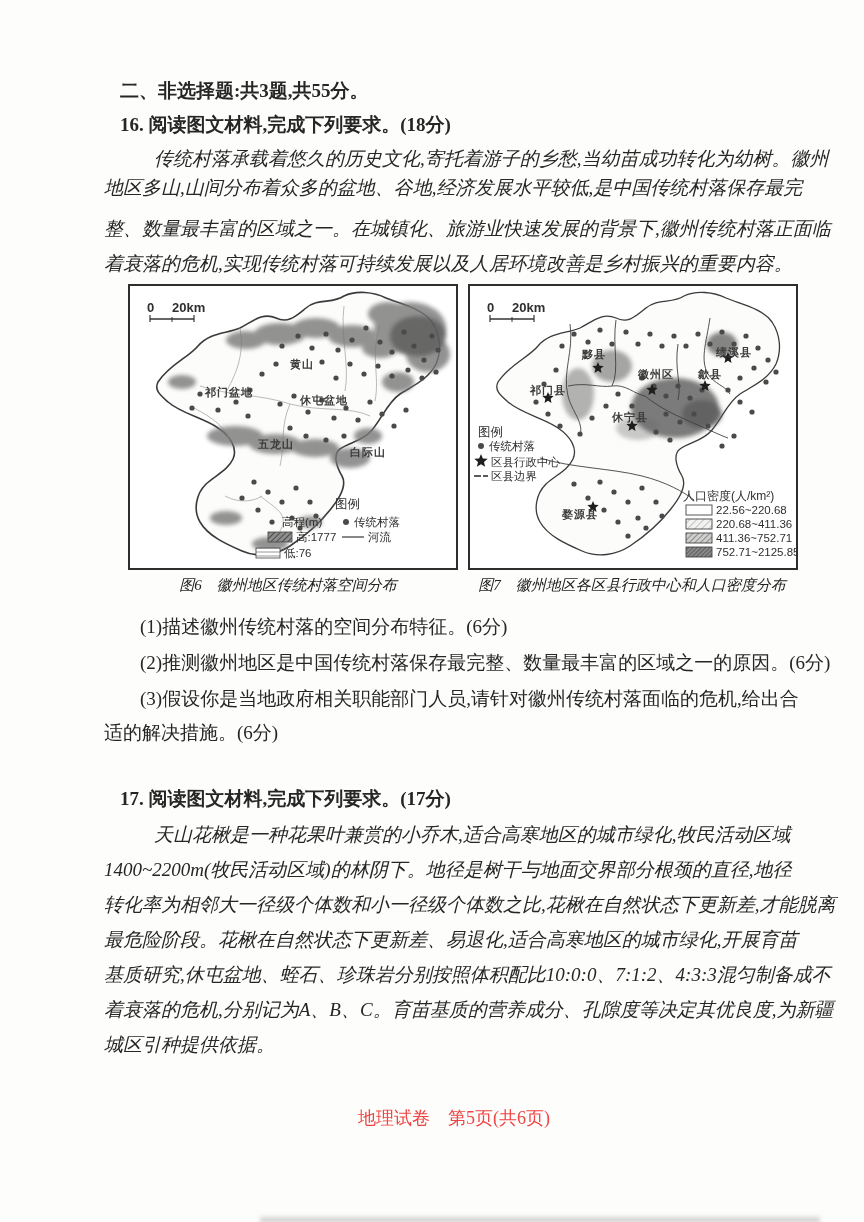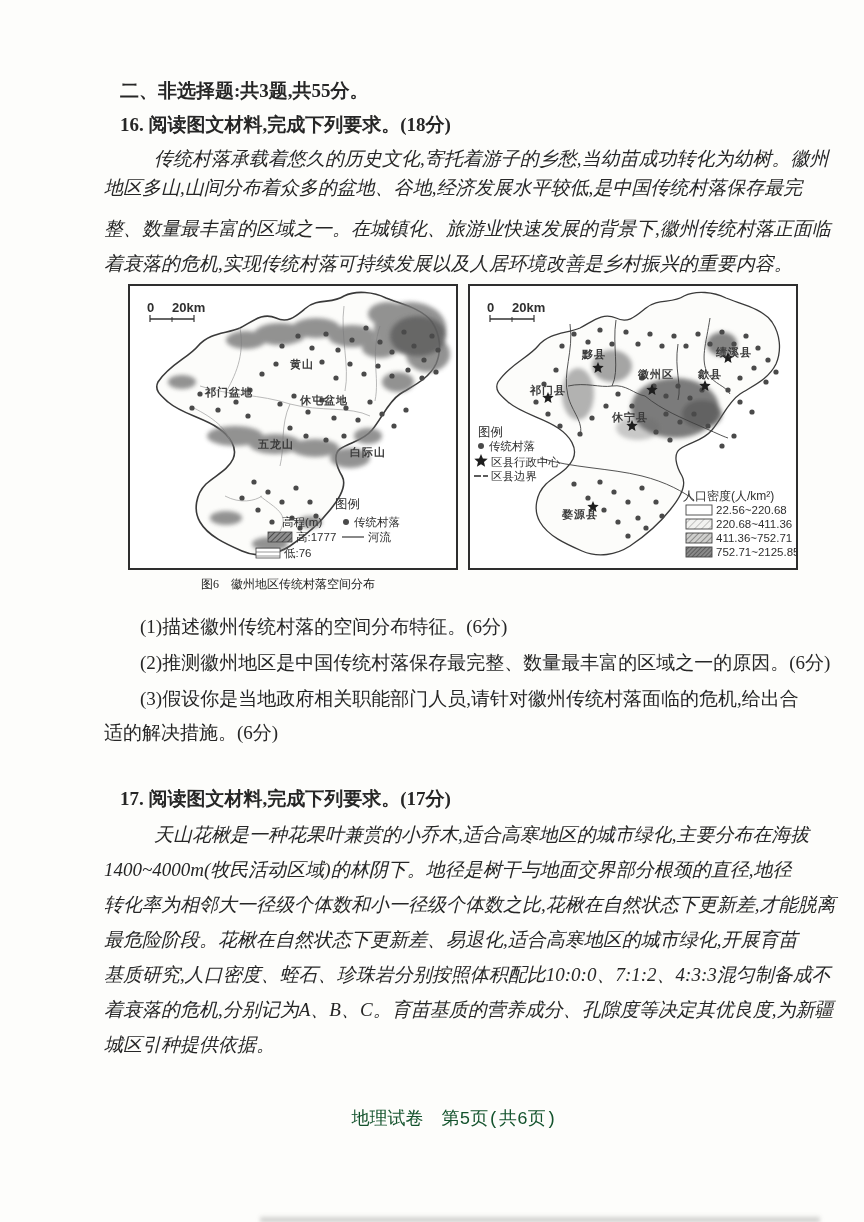--- a/index.html
+++ b/index.html
@@ -9,23 +9,23 @@
   .tline{position:absolute;left:0;width:700px;font-size:19px;line-height:34px;white-space:nowrap;}
   .bold{font-weight:700;}
   .hdr-indent{padding-left:16px;}
   .sub-q{padding-left:36px;}
   .material{font-style:italic;}
   .indent2{padding-left:50px;}
   .maps-row{position:absolute;top:284px;left:24px;display:flex;gap:10px;}
   .map-box{width:326px;height:282px;border:2px solid #2e2e2e;background:#fff;position:relative;}
   .map-box svg{display:block;width:100%;height:100%;}
   .captions-row{position:absolute;top:576px;left:12px;display:flex;width:688px;}
-  .cap{width:344px;text-align:center;font-size:12px;color:#222;white-space:nowrap;}
+  .cap{width:344px;text-align:center;font-size:15px;font-style:italic;color:#222;white-space:nowrap;}
   .footer{position:absolute;left:104px;top:1106px;width:700px;text-align:center;
-          font-size:18px;color:#14532d;font-family:Liberation Mono, monospace;}
+          font-size:18px;color:#ef4444;}
   .scan-smudge{position:absolute;left:260px;bottom:0;width:560px;height:7px;
                background:linear-gradient(to top,rgba(60,60,60,.35),rgba(60,60,60,0));
                filter:blur(2px);}
   
   text{font-family:"Liberation Sans", sans-serif;fill:#333;}
   .map-label{font-size:11px;font-weight:bold;fill:#3c3c3c;letter-spacing:1px;}
   .leg-text{font-size:11.5px;fill:#2f2f2f;}
   .scale-text{font-size:13px;fill:#2f2f2f;font-weight:bold;}
 </style>
 </head>
@@ -353,33 +353,34 @@
             <text class="leg-text" x="246" y="256">411.36~752.71</text>
             <rect x="216" y="261" width="26" height="10" fill="url(#denH)" stroke="#444" stroke-width="0.9"></rect>
             <text class="leg-text" x="246" y="270">752.71~2125.85</text>
           </g>
         </svg>
       </div>
     </div>
 
     <div class="captions-row">
       <div class="cap">图6　徽州地区传统村落空间分布</div>
+      <div class="cap">图7　徽州地区各区县行政中心和人口密度分布</div>
     </div>
 
     <div class="tline sub-q" style="top:610px">(1)描述徽州传统村落的空间分布特征。(6分)</div>
     <div class="tline sub-q" style="top:646px">(2)推测徽州地区是中国传统村落保存最完整、数量最丰富的区域之一的原因。(6分)</div>
     <div class="tline sub-q" style="top:682px">(3)假设你是当地政府相关职能部门人员,请针对徽州传统村落面临的危机,给出合</div>
     <div class="tline" style="top:716px">适的解决措施。(6分)</div>
 
     <div class="tline bold hdr-indent" style="top:782px">17. 阅读图文材料,完成下列要求。(17分)</div>
 
-    <div class="tline material indent2" style="top:818px">天山花楸是一种花果叶兼赏的小乔木,适合高寒地区的城市绿化,主要分布在海拔</div>
-    <div class="tline material" style="top:853px">1400~4000m(牧民活动区域)的林阴下。地径是树干与地面交界部分根颈的直径,地径</div>
+    <div class="tline material indent2" style="top:818px">天山花楸是一种花果叶兼赏的小乔木,适合高寒地区的城市绿化,牧民活动区域</div>
+    <div class="tline material" style="top:853px">1400~2200m(牧民活动区域)的林阴下。地径是树干与地面交界部分根颈的直径,地径</div>
     <div class="tline material" style="top:888px">转化率为相邻大一径级个体数和小一径级个体数之比,花楸在自然状态下更新差,才能脱离</div>
     <div class="tline material" style="top:923px">最危险阶段。花楸在自然状态下更新差、易退化,适合高寒地区的城市绿化,开展育苗</div>
-    <div class="tline material" style="top:958px">基质研究,人口密度、蛭石、珍珠岩分别按照体积配比10:0:0、7:1:2、4:3:3混匀制备成不</div>
+    <div class="tline material" style="top:958px">基质研究,休屯盆地、蛭石、珍珠岩分别按照体积配比10:0:0、7:1:2、4:3:3混匀制备成不</div>
     <div class="tline material" style="top:993px">着衰落的危机,分别记为A、B、C。育苗基质的营养成分、孔隙度等决定其优良度,为新疆</div>
     <div class="tline material" style="top:1028px">城区引种提供依据。</div>
   </div>
 
   <div class="footer">地理试卷　第5页(共6页)</div>
   <div class="scan-smudge"></div>
 </div>
 
 </body></html>

